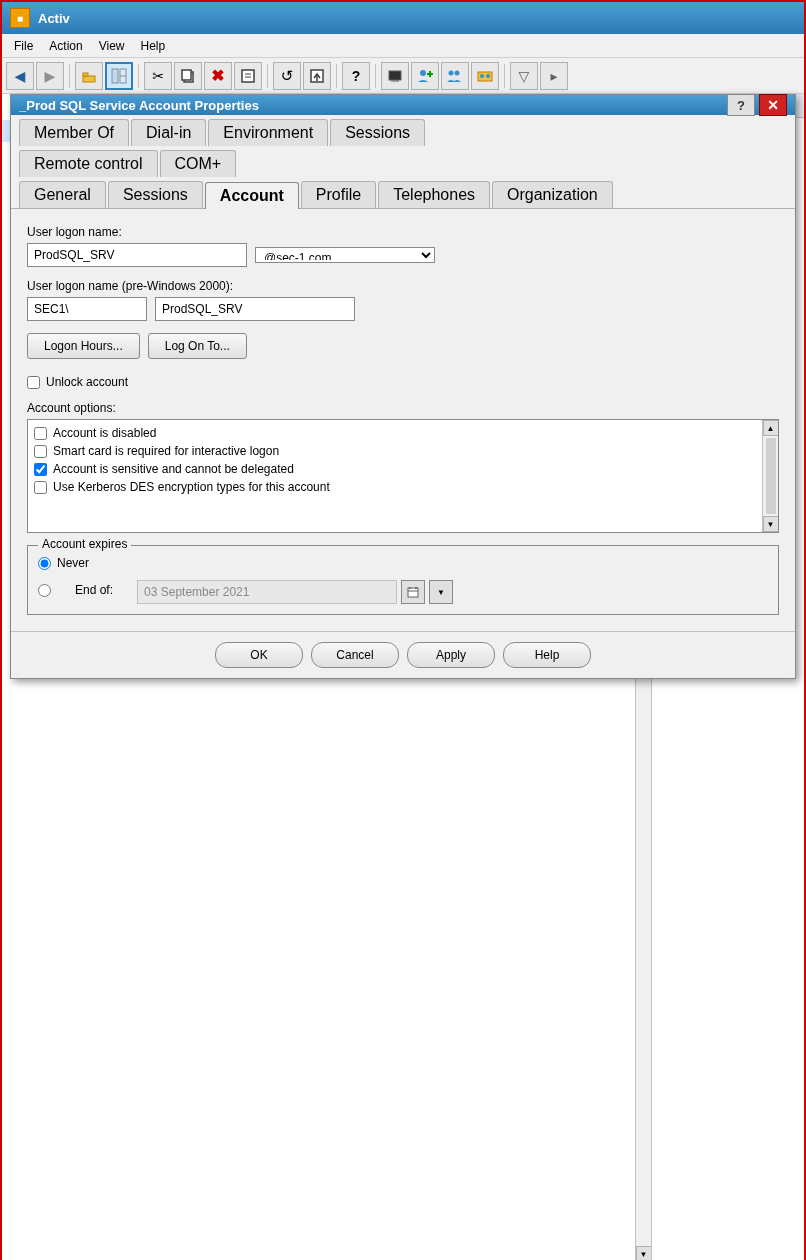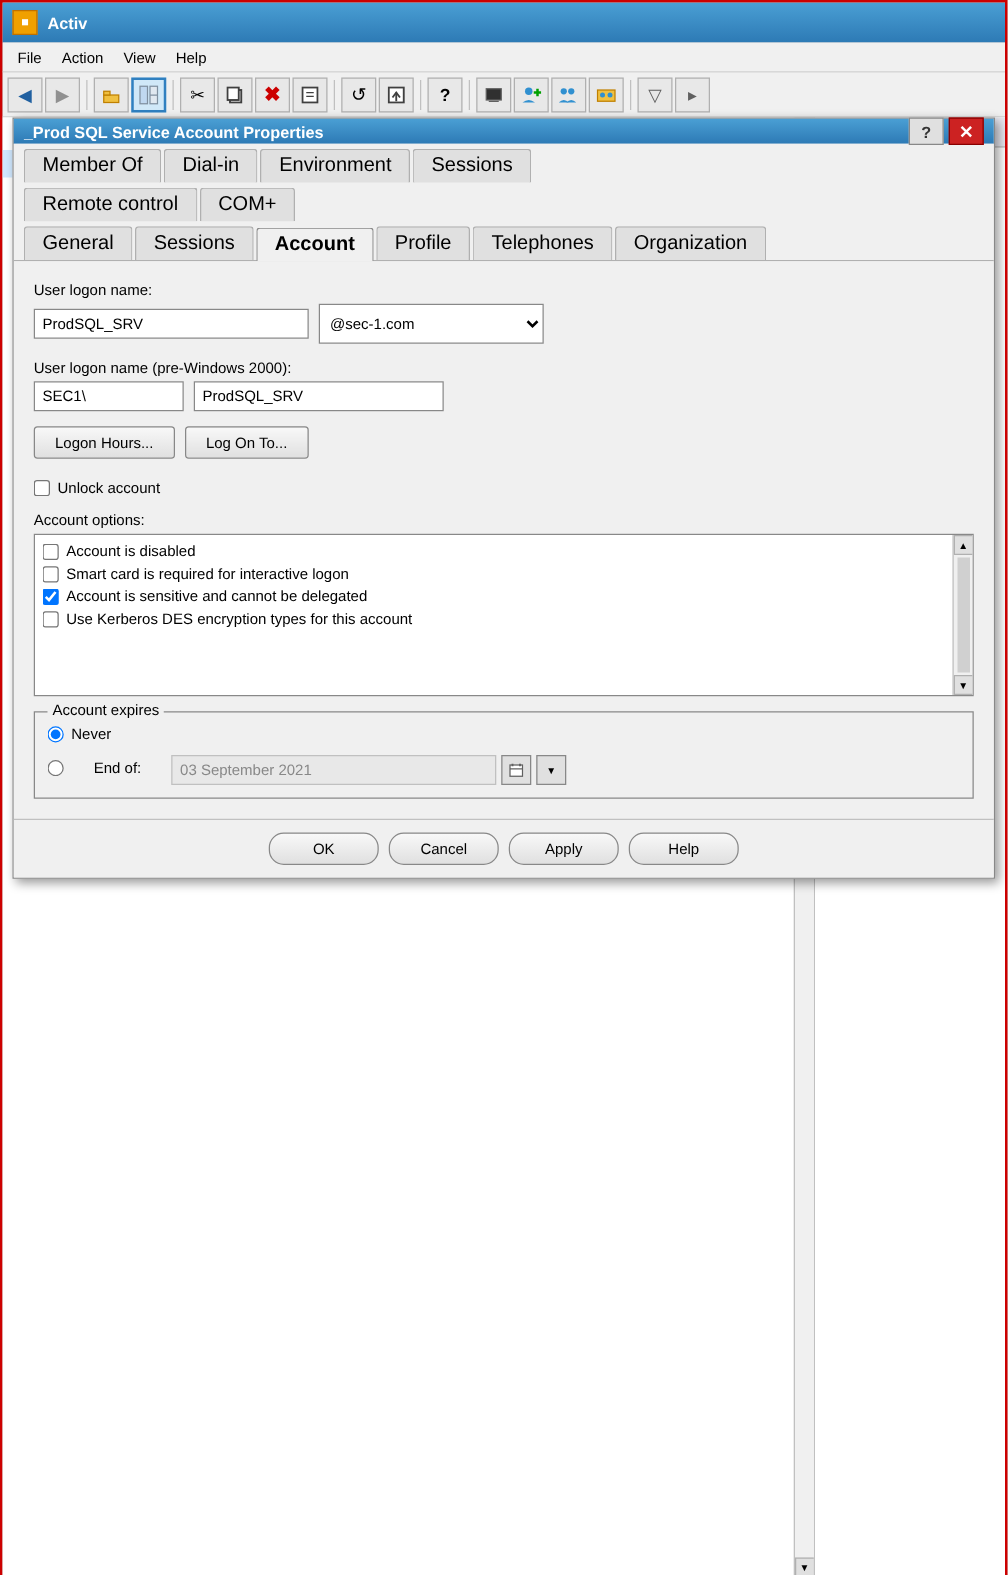--- a/index.html
+++ b/index.html
@@ -229,21 +229,21 @@
       background: white;
       height: 24px;
       padding: 2px 6px;
       font-size: 12px;
       font-family: inherit;
     }
 
     .select-input {
       border: 1px solid #888;
       background: white;
-      height: 32px;
+      height: 16px;
       padding: 2px 4px;
       font-size: 12px;
       font-family: inherit;
       cursor: pointer;
       appearance: auto;
     }
 
     .btn {
       padding: 4px 16px;
       background: linear-gradient(to bottom, #f8f8f8, #e0e0e0);
@@ -262,21 +262,21 @@
       margin-bottom: 4px;
       font-size: 12px;
     }
     .checkbox-row input[type="checkbox"] { margin: 0; flex-shrink: 0; }
 
     
     .options-box {
       border: 1px solid #888;
       background: white;
       padding: 6px;
-      height: 130px;
+      height: 114px;
       overflow: hidden;
       position: relative;
     }
     .options-scrollbar {
       position: absolute;
       right: 0; top: 0; bottom: 0;
       width: 16px;
       background: #f0f0f0;
       border-left: 1px solid #c0c0c0;
       display: flex; flex-direction: column; align-items: center;

